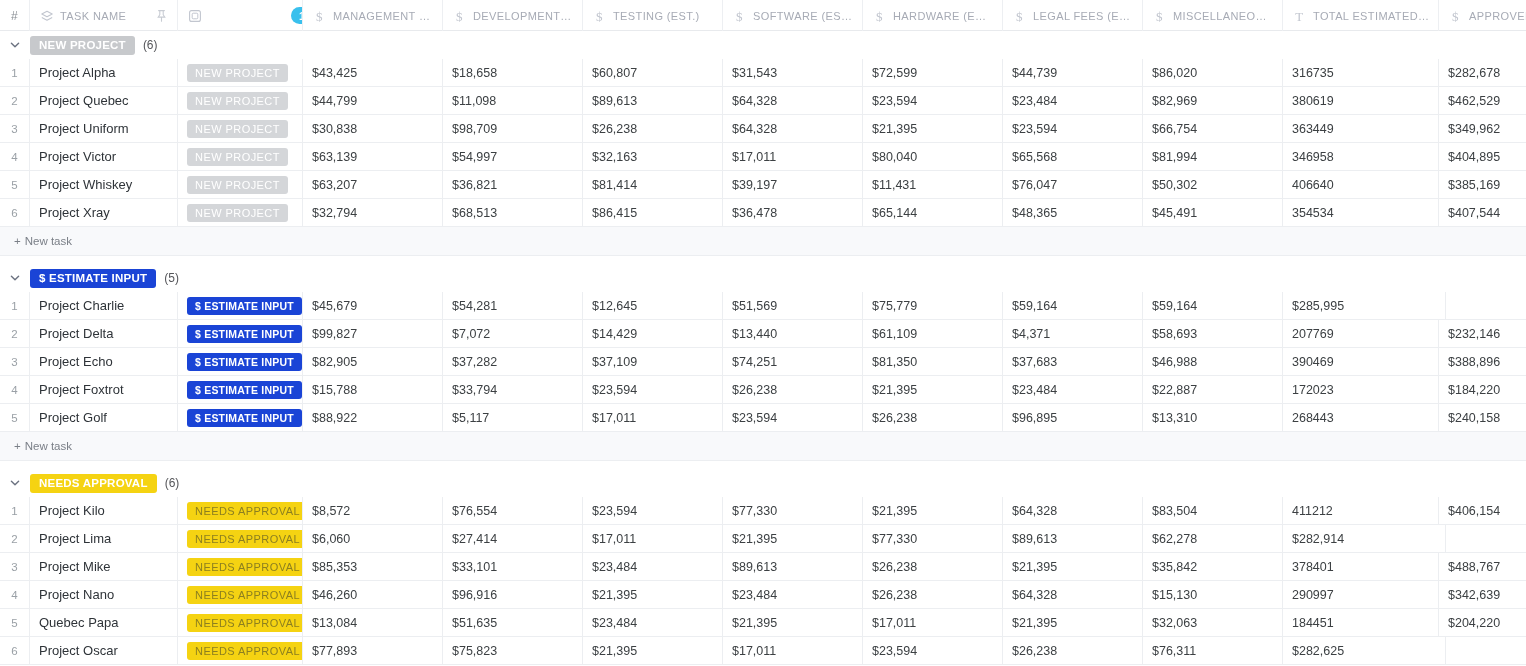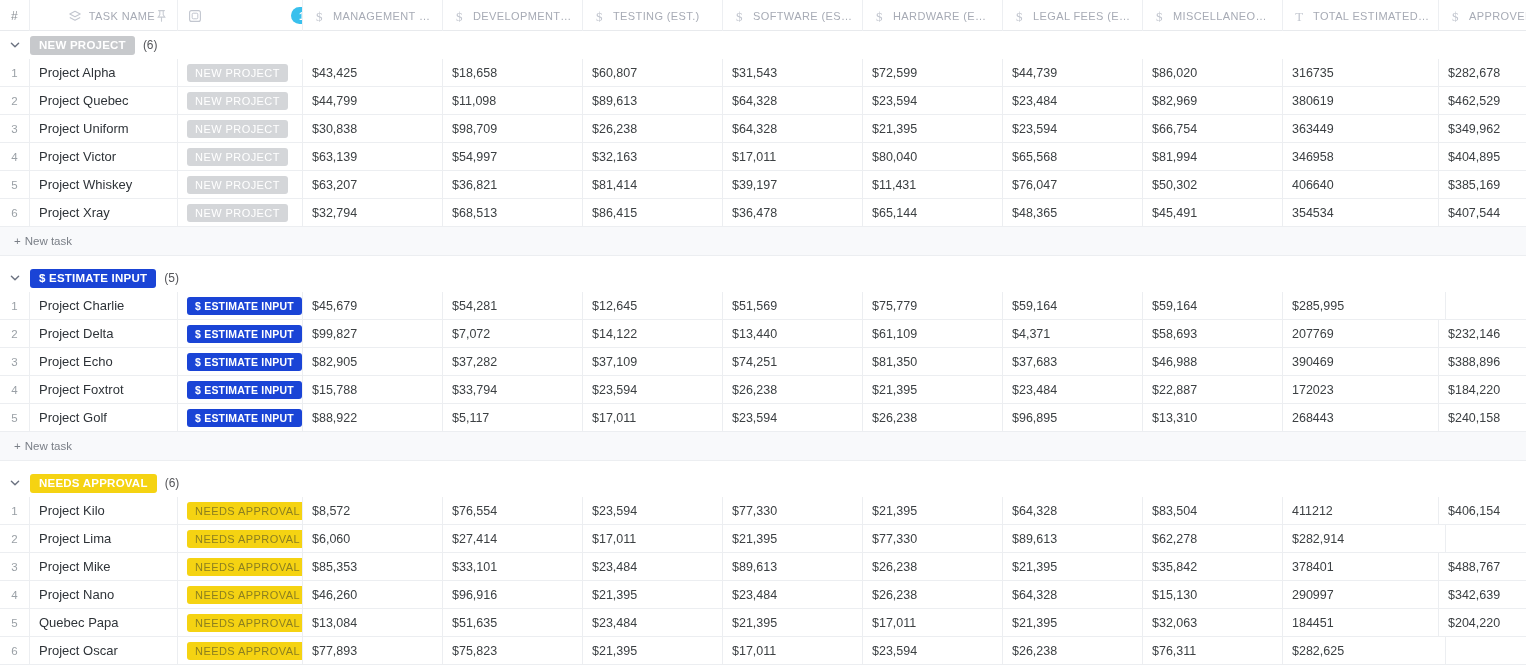--- a/index.html
+++ b/index.html
@@ -34,21 +34,21 @@
     border-right: 1px solid #edeff2;
     padding: 0 9px;
     font-size: 11px;
     letter-spacing: .035em;
     color: #a7abb5;
     text-transform: uppercase;
     white-space: nowrap;
     overflow: hidden;
   }
   .hdr .c-idx { justify-content: center; padding: 0; color: #8b9096; font-size: 12px; text-transform: none; }
-  .hdr .c-name { justify-content: flex-end; }
+  .hdr .c-name { justify-content: space-between; }
   .hdr-ico {
     display: inline-flex; align-items: center; justify-content: center;
     width: 15px; height: 15px; margin-right: 6px;
     color: #c2c6cf; flex: 0 0 auto;
   }
   .hdr-ico svg { display: block; }
   .hdr-lbl { overflow: hidden; text-overflow: ellipsis; }
   .name-left { display: flex; align-items: center; min-width: 0; }
   .pin-ico { color: #c8ccd3; display: flex; align-items: center; }
   .count-pill {
@@ -389,21 +389,21 @@
         <div class="c-appr">$285,995</div>
       </div>
       <div class="row task-row">
         <div class="c-idx">2</div>
         <div class="c-name">Project Delta</div>
         <div class="c-stat">
           <span class="row-badge" style="background: rgb(26, 68, 214); color: rgb(255, 255, 255);">$ ESTIMATE INPUT</span>
         </div>
         <div class="c-num">$99,827</div>
         <div class="c-num">$7,072</div>
-        <div class="c-num">$14,122</div>
+        <div class="c-num">$14,429</div>
         <div class="c-num">$13,440</div>
         <div class="c-num">$61,109</div>
         <div class="c-num">$4,371</div>
         <div class="c-num">$58,693</div>
         <div class="c-tot">207769</div>
         <div class="c-appr">$232,146</div>
       </div>
       <div class="row task-row">
         <div class="c-idx">3</div>
         <div class="c-name">Project Echo</div>

